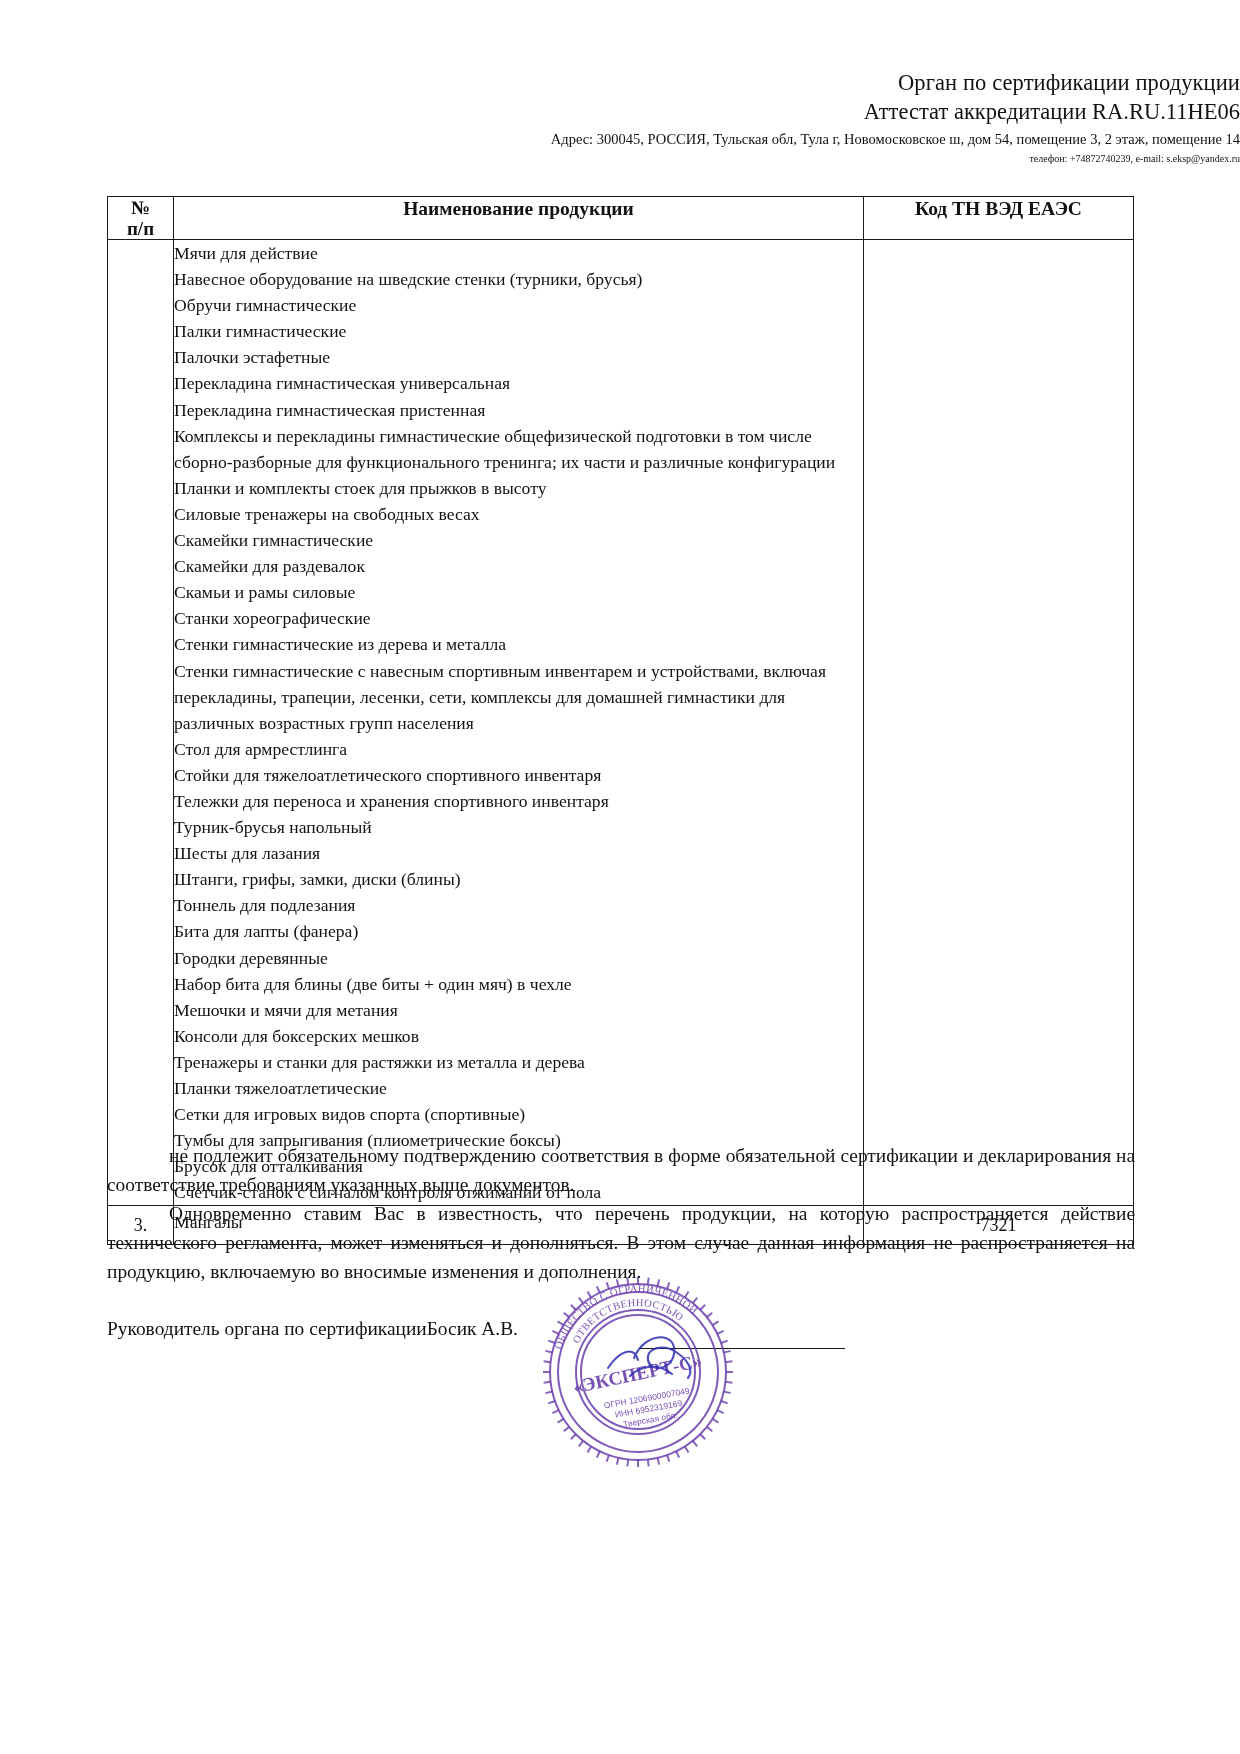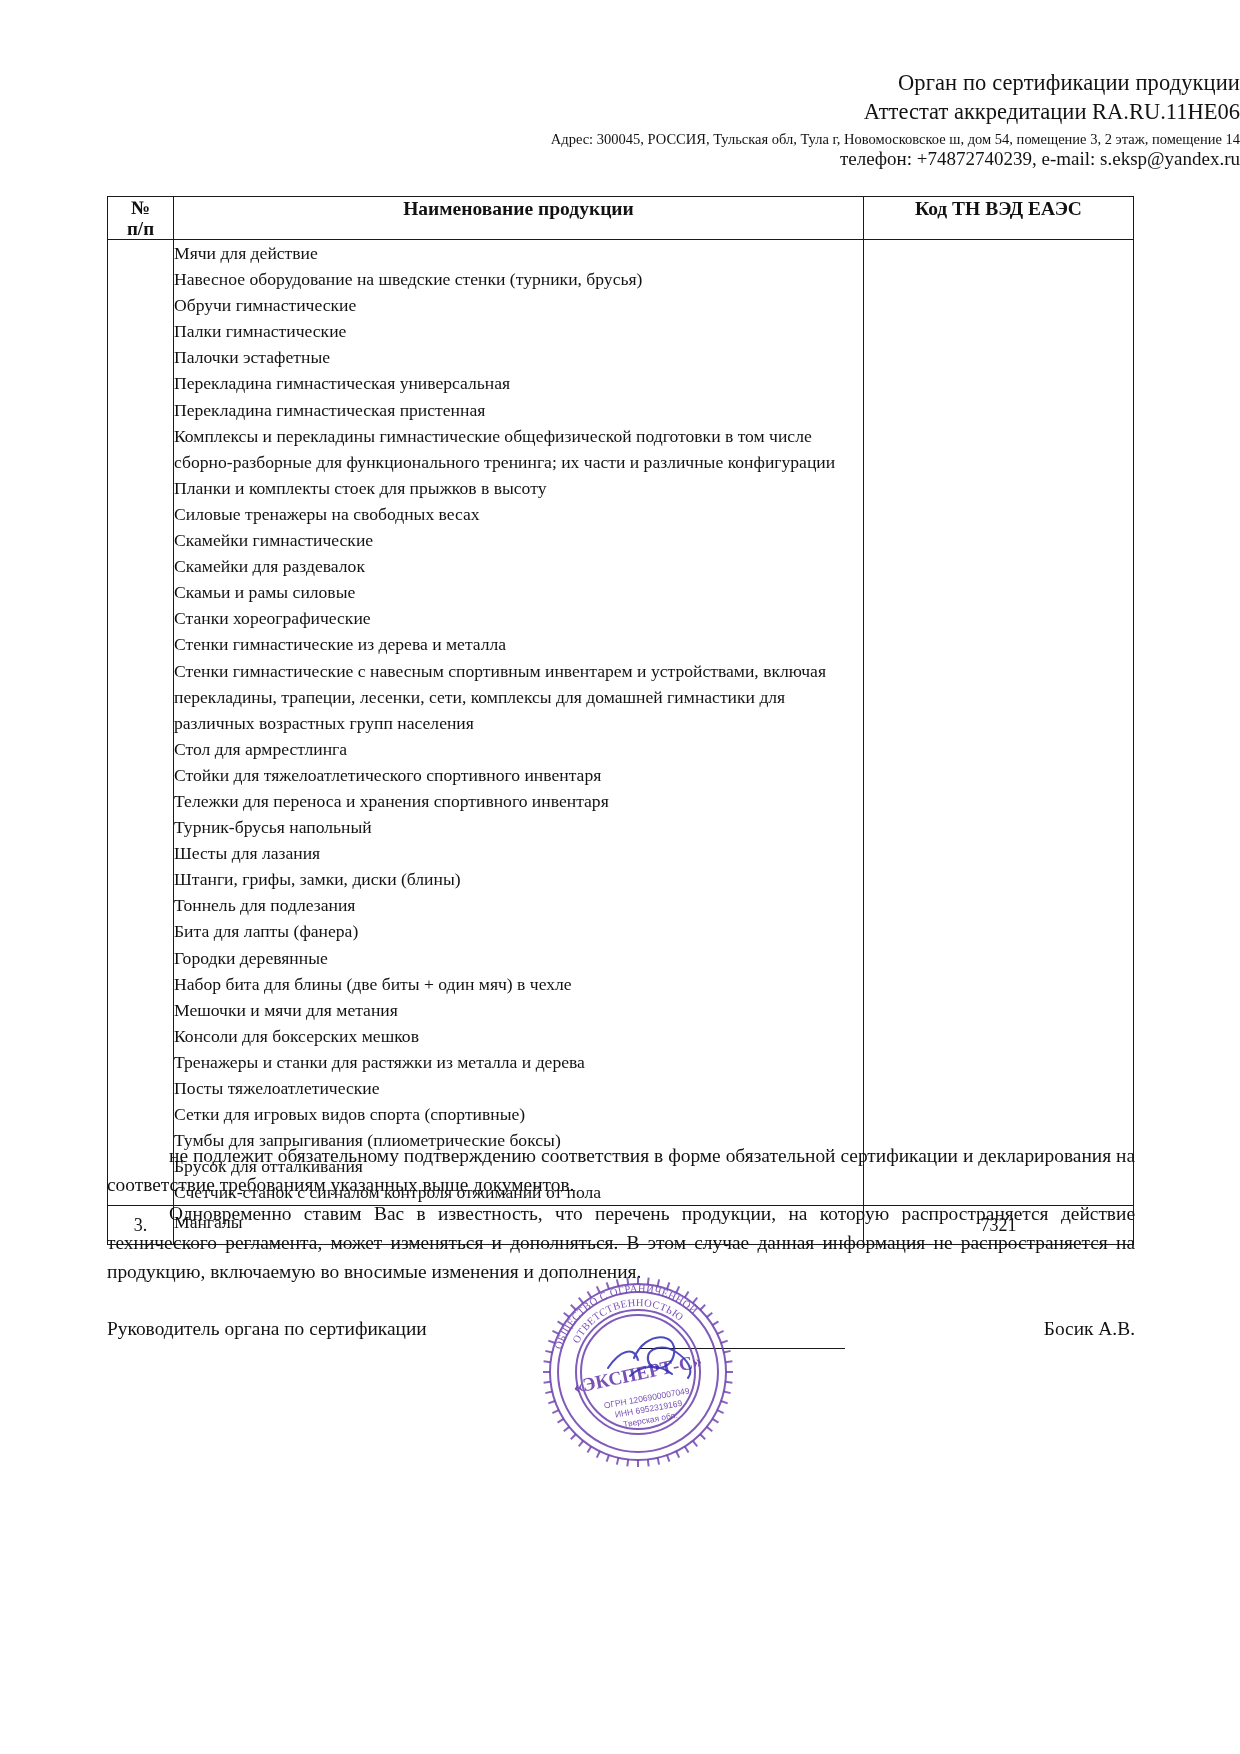--- a/index.html
+++ b/index.html
@@ -38,21 +38,21 @@
   .header .line3 {
     font-size: 22.5px;
     line-height: 30px;
   }
   .header .addr {
     font-size: 14.5px;
     line-height: 19px;
     margin-top: 3px;
   }
   .header .phone {
-    font-size: 19px;
+    font-size: 10px;
     line-height: 19px;
     padding-left: 16px;
   }
 
   
   .tbl-wrap {
     position: absolute;
     left: 107px;
     top: 196px;
     width: 1026px;
@@ -134,21 +134,21 @@
   }
 
   
   .sign-row {
     position: absolute;
     left: 107px;
     top: 1318px;
     width: 1028px;
     font-size: 19.4px;
     display: flex;
-    justify-content: space-between;
+    justify-content: flex-start;
     align-items: flex-end;
   }
   .sign-line {
     position: absolute;
     left: 640px;
     top: 1348px;
     width: 205px;
     border-bottom: 1.4px solid #1a1a1a;
   }
 
@@ -232,21 +232,21 @@
             <div class="item">Турник-брусья напольный</div>
             <div class="item">Шесты для лазания</div>
             <div class="item">Штанги, грифы, замки, диски (блины)</div>
             <div class="item">Тоннель для подлезания</div>
             <div class="item">Бита для лапты (фанера)</div>
             <div class="item">Городки деревянные</div>
             <div class="item">Набор бита для блины (две биты + один мяч) в чехле</div>
             <div class="item">Мешочки и мячи для метания</div>
             <div class="item">Консоли для боксерских мешков</div>
             <div class="item">Тренажеры и станки для растяжки из металла и дерева</div>
-            <div class="item">Посты тяжелоатлетические</div>
+            <div class="item">Планки тяжелоатлетические</div>
             <div class="item">Сетки для игровых видов спорта (спортивные)</div>
             <div class="item">Тумбы для запрыгивания (плиометрические боксы)</div>
             <div class="item">Брусок для отталкивания</div>
             <div class="item">Счетчик-станок с сигналом контроля отжиманий от пола</div>
           </td>
           <td class="cell-code"></td>
         </tr>
         <tr class="row-last">
           <td class="cell-num">3.</td>
           <td class="cell-list">

